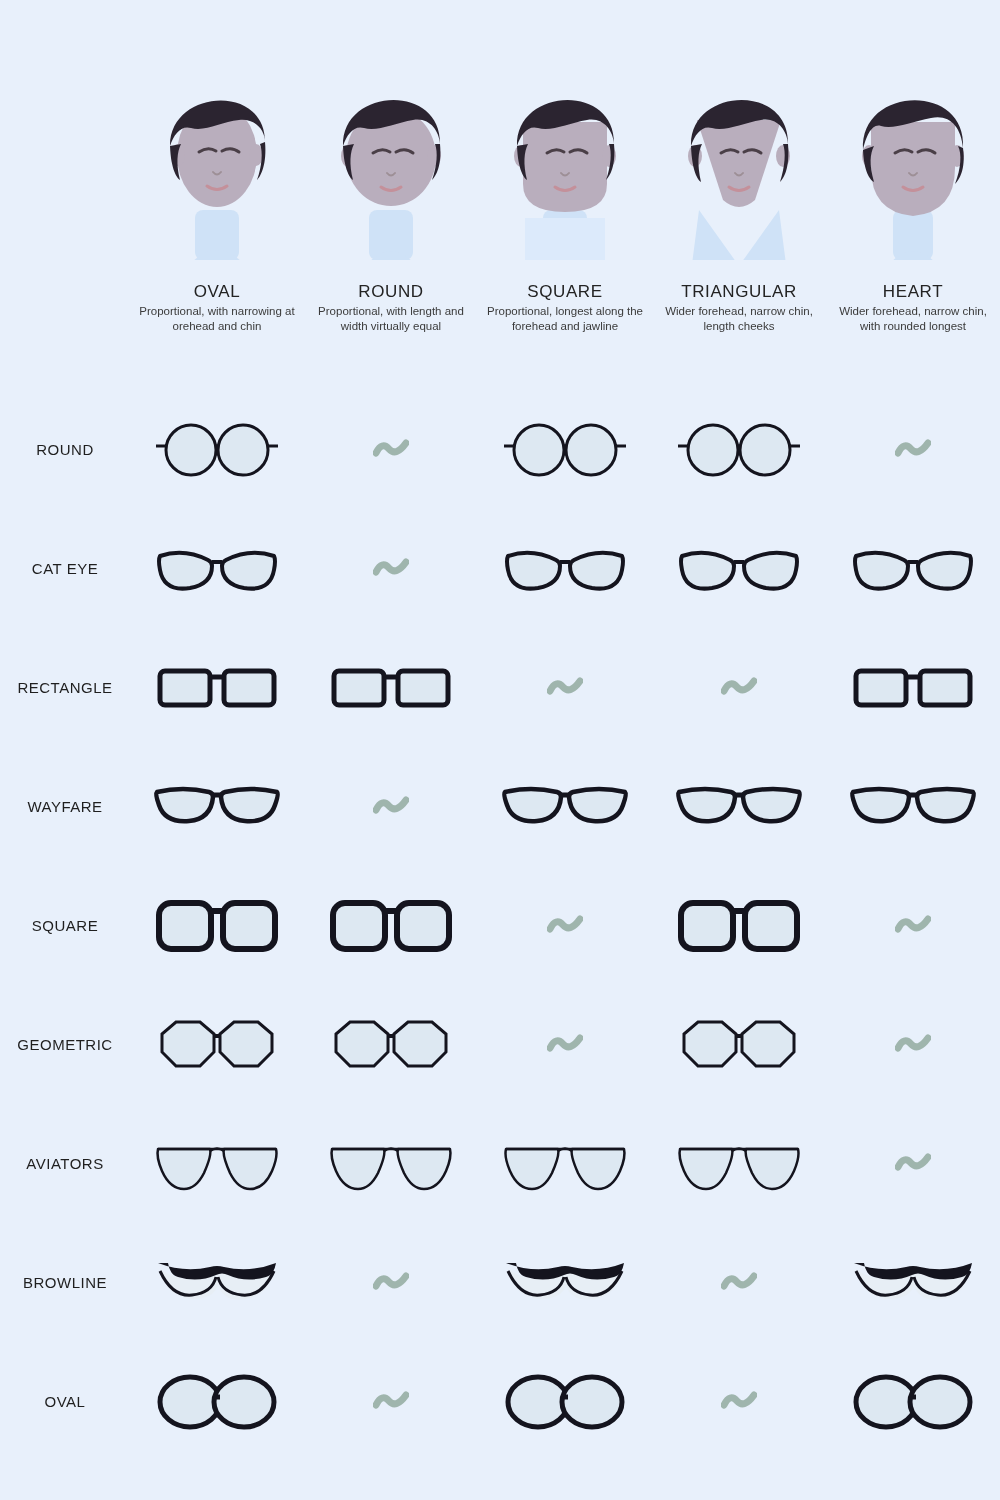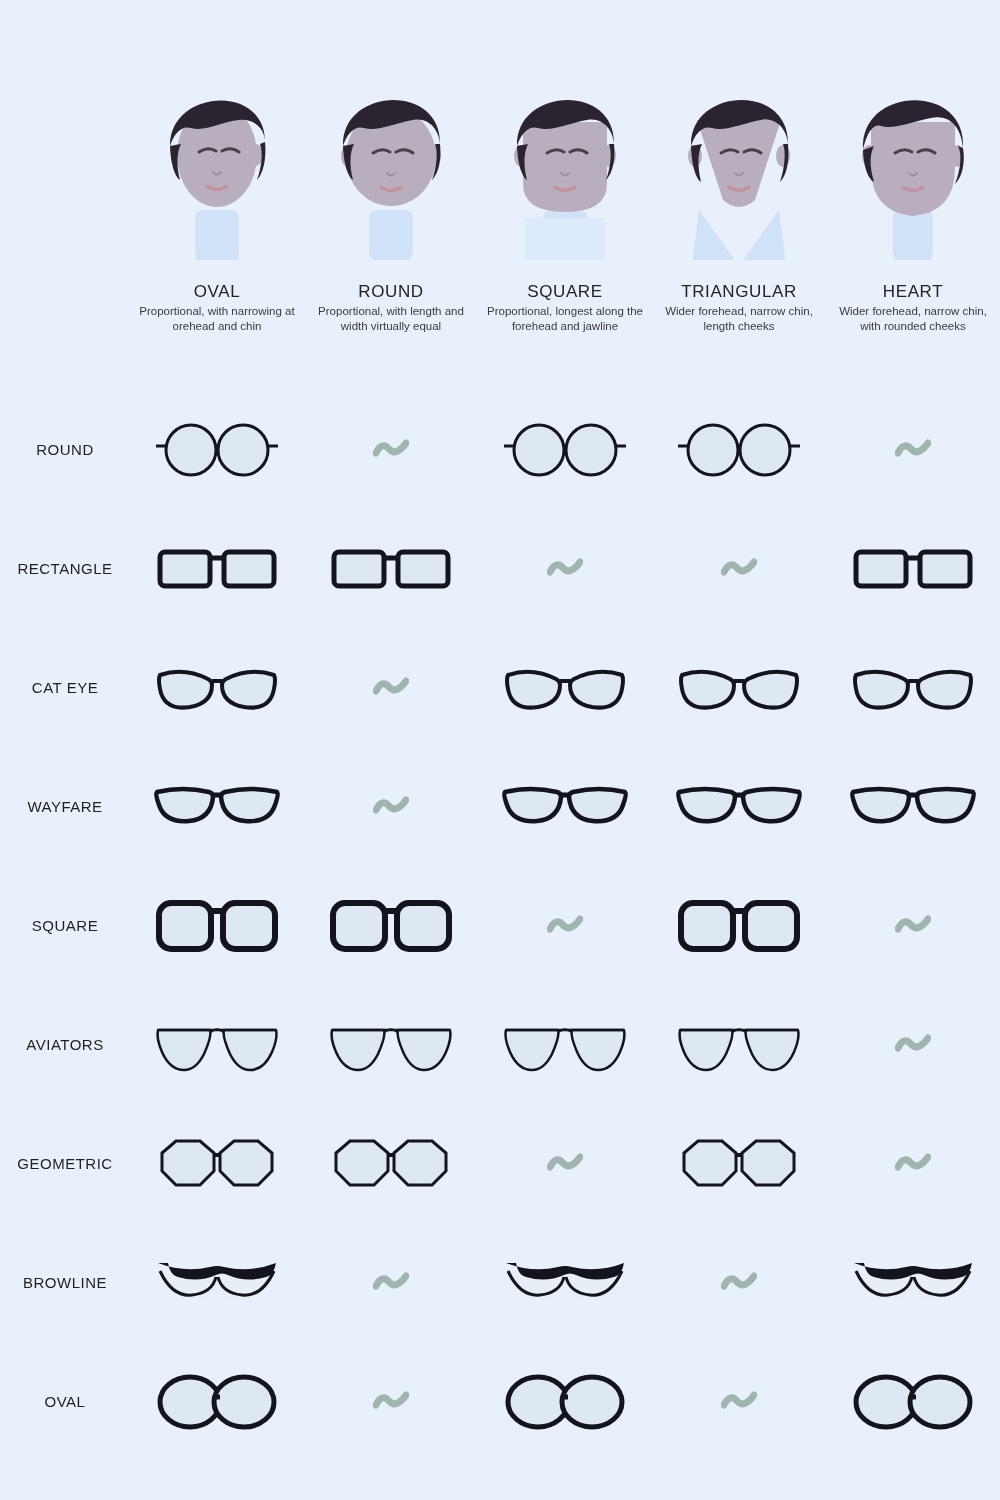--- a/index.html
+++ b/index.html
@@ -186,21 +186,21 @@
           <path d="M20 90 C16 26 124 22 120 88 C118 66 106 54 88 58 C68 62 50 70 38 66 C29 63 23 76 20 90 Z" fill="#2b2430"></path>
           <path d="M20 90 C21 112 27 120 31 122 C26 104 27 94 31 86 Z" fill="#2b2430"></path>
           <path d="M120 88 C123 110 116 120 112 124 C118 108 119 94 115 86 Z" fill="#2b2430"></path>
           <path d="M52 93 q9 -6 17 -1" stroke="#4a3f47" stroke-width="3" fill="none" stroke-linecap="round"></path>
           <path d="M75 92 q9 -5 17 1" stroke="#4a3f47" stroke-width="3" fill="none" stroke-linecap="round"></path>
           <path d="M66 113 q4 5 8 0" stroke="#9d8f96" stroke-width="2" fill="none" stroke-linecap="round"></path>
           <path d="M60 127 q10 7 20 0" stroke="#c4909a" stroke-width="3" fill="none" stroke-linecap="round"></path>
         </svg>
       </div>
       <div class="face-title">HEART</div>
-      <div class="face-desc">Wider forehead, narrow chin, with rounded cheeks</div>
+      <div class="face-desc">Wider forehead, narrow chin, with rounded longest</div>
     </div>
   </div>
 
   <div class="grid">
 
     <div class="grid-row">
       <div class="row-label">ROUND</div>
       <div class="cell">
         <svg width="130" height="62" viewBox="0 0 130 62">
           <circle cx="39" cy="31" r="25" fill="#dde8f2" stroke="#14141e" stroke-width="3"></circle>
@@ -231,20 +231,57 @@
         </svg>
       </div>
       <div class="cell">
         <svg class="squiggle" width="36" height="26" viewBox="0 0 36 26">
           <path d="M3 16 q6 -12 13 -4 q7 8 17 -6" stroke="#9fb5ad" stroke-width="7" fill="none" stroke-linecap="round"></path>
         </svg>
       </div>
     </div>
 
     <div class="grid-row">
+      <div class="row-label">CAT EYE</div>
+      <div class="cell">
+        <svg width="130" height="62" viewBox="0 0 130 62">
+          <path d="M8 18 q24 -8 48 4 q4 2 4 6 q0 18 -22 22 q-26 4 -30 -18 q-2 -10 0 -14 Z" fill="#dde8f2" stroke="#14141e" stroke-width="4" stroke-linejoin="round"></path>
+          <path d="M122 18 q-24 -8 -48 4 q-4 2 -4 6 q0 18 22 22 q26 4 30 -18 q2 -10 0 -14 Z" fill="#dde8f2" stroke="#14141e" stroke-width="4" stroke-linejoin="round"></path>
+          <path d="M60 24 h10" stroke="#14141e" stroke-width="4"></path>
+        </svg>
+      </div>
+      <div class="cell">
+        <svg class="squiggle" width="36" height="26" viewBox="0 0 36 26">
+          <path d="M3 16 q6 -12 13 -4 q7 8 17 -6" stroke="#9fb5ad" stroke-width="7" fill="none" stroke-linecap="round"></path>
+        </svg>
+      </div>
+      <div class="cell">
+        <svg width="130" height="62" viewBox="0 0 130 62">
+          <path d="M8 18 q24 -8 48 4 q4 2 4 6 q0 18 -22 22 q-26 4 -30 -18 q-2 -10 0 -14 Z" fill="#dde8f2" stroke="#14141e" stroke-width="4" stroke-linejoin="round"></path>
+          <path d="M122 18 q-24 -8 -48 4 q-4 2 -4 6 q0 18 22 22 q26 4 30 -18 q2 -10 0 -14 Z" fill="#dde8f2" stroke="#14141e" stroke-width="4" stroke-linejoin="round"></path>
+          <path d="M60 24 h10" stroke="#14141e" stroke-width="4"></path>
+        </svg>
+      </div>
+      <div class="cell">
+        <svg width="130" height="62" viewBox="0 0 130 62">
+          <path d="M8 18 q24 -8 48 4 q4 2 4 6 q0 18 -22 22 q-26 4 -30 -18 q-2 -10 0 -14 Z" fill="#dde8f2" stroke="#14141e" stroke-width="4" stroke-linejoin="round"></path>
+          <path d="M122 18 q-24 -8 -48 4 q-4 2 -4 6 q0 18 22 22 q26 4 30 -18 q2 -10 0 -14 Z" fill="#dde8f2" stroke="#14141e" stroke-width="4" stroke-linejoin="round"></path>
+          <path d="M60 24 h10" stroke="#14141e" stroke-width="4"></path>
+        </svg>
+      </div>
+      <div class="cell">
+        <svg width="130" height="62" viewBox="0 0 130 62">
+          <path d="M8 18 q24 -8 48 4 q4 2 4 6 q0 18 -22 22 q-26 4 -30 -18 q-2 -10 0 -14 Z" fill="#dde8f2" stroke="#14141e" stroke-width="4" stroke-linejoin="round"></path>
+          <path d="M122 18 q-24 -8 -48 4 q-4 2 -4 6 q0 18 22 22 q26 4 30 -18 q2 -10 0 -14 Z" fill="#dde8f2" stroke="#14141e" stroke-width="4" stroke-linejoin="round"></path>
+          <path d="M60 24 h10" stroke="#14141e" stroke-width="4"></path>
+        </svg>
+      </div>
+    </div>
+
+    <div class="grid-row">
       <div class="row-label">RECTANGLE</div>
       <div class="cell">
         <svg width="130" height="62" viewBox="0 0 130 62">
           <rect x="8" y="14" width="50" height="34" rx="5" fill="#dde8f2" stroke="#14141e" stroke-width="5"></rect>
           <rect x="72" y="14" width="50" height="34" rx="5" fill="#dde8f2" stroke="#14141e" stroke-width="5"></rect>
           <path d="M58 20 h14" stroke="#14141e" stroke-width="5"></path>
         </svg>
       </div>
       <div class="cell">
         <svg width="130" height="62" viewBox="0 0 130 62">
@@ -261,57 +298,20 @@
       <div class="cell">
         <svg class="squiggle" width="36" height="26" viewBox="0 0 36 26">
           <path d="M3 16 q6 -12 13 -4 q7 8 17 -6" stroke="#9fb5ad" stroke-width="7" fill="none" stroke-linecap="round"></path>
         </svg>
       </div>
       <div class="cell">
         <svg width="130" height="62" viewBox="0 0 130 62">
           <rect x="8" y="14" width="50" height="34" rx="5" fill="#dde8f2" stroke="#14141e" stroke-width="5"></rect>
           <rect x="72" y="14" width="50" height="34" rx="5" fill="#dde8f2" stroke="#14141e" stroke-width="5"></rect>
           <path d="M58 20 h14" stroke="#14141e" stroke-width="5"></path>
-        </svg>
-      </div>
-    </div>
-
-    <div class="grid-row">
-      <div class="row-label">CAT EYE</div>
-      <div class="cell">
-        <svg width="130" height="62" viewBox="0 0 130 62">
-          <path d="M8 18 q24 -8 48 4 q4 2 4 6 q0 18 -22 22 q-26 4 -30 -18 q-2 -10 0 -14 Z" fill="#dde8f2" stroke="#14141e" stroke-width="4" stroke-linejoin="round"></path>
-          <path d="M122 18 q-24 -8 -48 4 q-4 2 -4 6 q0 18 22 22 q26 4 30 -18 q2 -10 0 -14 Z" fill="#dde8f2" stroke="#14141e" stroke-width="4" stroke-linejoin="round"></path>
-          <path d="M60 24 h10" stroke="#14141e" stroke-width="4"></path>
-        </svg>
-      </div>
-      <div class="cell">
-        <svg class="squiggle" width="36" height="26" viewBox="0 0 36 26">
-          <path d="M3 16 q6 -12 13 -4 q7 8 17 -6" stroke="#9fb5ad" stroke-width="7" fill="none" stroke-linecap="round"></path>
-        </svg>
-      </div>
-      <div class="cell">
-        <svg width="130" height="62" viewBox="0 0 130 62">
-          <path d="M8 18 q24 -8 48 4 q4 2 4 6 q0 18 -22 22 q-26 4 -30 -18 q-2 -10 0 -14 Z" fill="#dde8f2" stroke="#14141e" stroke-width="4" stroke-linejoin="round"></path>
-          <path d="M122 18 q-24 -8 -48 4 q-4 2 -4 6 q0 18 22 22 q26 4 30 -18 q2 -10 0 -14 Z" fill="#dde8f2" stroke="#14141e" stroke-width="4" stroke-linejoin="round"></path>
-          <path d="M60 24 h10" stroke="#14141e" stroke-width="4"></path>
-        </svg>
-      </div>
-      <div class="cell">
-        <svg width="130" height="62" viewBox="0 0 130 62">
-          <path d="M8 18 q24 -8 48 4 q4 2 4 6 q0 18 -22 22 q-26 4 -30 -18 q-2 -10 0 -14 Z" fill="#dde8f2" stroke="#14141e" stroke-width="4" stroke-linejoin="round"></path>
-          <path d="M122 18 q-24 -8 -48 4 q-4 2 -4 6 q0 18 22 22 q26 4 30 -18 q2 -10 0 -14 Z" fill="#dde8f2" stroke="#14141e" stroke-width="4" stroke-linejoin="round"></path>
-          <path d="M60 24 h10" stroke="#14141e" stroke-width="4"></path>
-        </svg>
-      </div>
-      <div class="cell">
-        <svg width="130" height="62" viewBox="0 0 130 62">
-          <path d="M8 18 q24 -8 48 4 q4 2 4 6 q0 18 -22 22 q-26 4 -30 -18 q-2 -10 0 -14 Z" fill="#dde8f2" stroke="#14141e" stroke-width="4" stroke-linejoin="round"></path>
-          <path d="M122 18 q-24 -8 -48 4 q-4 2 -4 6 q0 18 22 22 q26 4 30 -18 q2 -10 0 -14 Z" fill="#dde8f2" stroke="#14141e" stroke-width="4" stroke-linejoin="round"></path>
-          <path d="M60 24 h10" stroke="#14141e" stroke-width="4"></path>
         </svg>
       </div>
     </div>
 
     <div class="grid-row">
       <div class="row-label">WAYFARE</div>
       <div class="cell">
         <svg width="132" height="62" viewBox="0 0 132 62">
           <path d="M6 16 q26 -6 52 0 q4 1 4 5 q-2 22 -24 24 q-24 2 -30 -16 q-4 -11 -2 -13 Z" fill="#dde8f2" stroke="#14141e" stroke-width="4.5" stroke-linejoin="round"></path>
           <path d="M126 16 q-26 -6 -52 0 q-4 1 -4 5 q2 22 24 24 q24 2 30 -16 q4 -11 2 -13 Z" fill="#dde8f2" stroke="#14141e" stroke-width="4.5" stroke-linejoin="round"></path>
@@ -375,20 +375,55 @@
         </svg>
       </div>
       <div class="cell">
         <svg class="squiggle" width="36" height="26" viewBox="0 0 36 26">
           <path d="M3 16 q6 -12 13 -4 q7 8 17 -6" stroke="#9fb5ad" stroke-width="7" fill="none" stroke-linecap="round"></path>
         </svg>
       </div>
     </div>
 
     <div class="grid-row">
+      <div class="row-label">GEOMETRIC</div>
+      <div class="cell">
+        <svg width="130" height="62" viewBox="0 0 130 62">
+          <path d="M24 8 h24 l14 12 v18 l-14 14 h-24 l-14 -14 v-18 Z" fill="#dde8f2" stroke="#14141e" stroke-width="3"></path>
+          <path d="M82 8 h24 l14 12 v18 l-14 14 h-24 l-14 -14 v-18 Z" fill="#dde8f2" stroke="#14141e" stroke-width="3"></path>
+          <path d="M62 22 h6" stroke="#14141e" stroke-width="4"></path>
+        </svg>
+      </div>
+      <div class="cell">
+        <svg width="130" height="62" viewBox="0 0 130 62">
+          <path d="M24 8 h24 l14 12 v18 l-14 14 h-24 l-14 -14 v-18 Z" fill="#dde8f2" stroke="#14141e" stroke-width="3"></path>
+          <path d="M82 8 h24 l14 12 v18 l-14 14 h-24 l-14 -14 v-18 Z" fill="#dde8f2" stroke="#14141e" stroke-width="3"></path>
+          <path d="M62 22 h6" stroke="#14141e" stroke-width="4"></path>
+        </svg>
+      </div>
+      <div class="cell">
+        <svg class="squiggle" width="36" height="26" viewBox="0 0 36 26">
+          <path d="M3 16 q6 -12 13 -4 q7 8 17 -6" stroke="#9fb5ad" stroke-width="7" fill="none" stroke-linecap="round"></path>
+        </svg>
+      </div>
+      <div class="cell">
+        <svg width="130" height="62" viewBox="0 0 130 62">
+          <path d="M24 8 h24 l14 12 v18 l-14 14 h-24 l-14 -14 v-18 Z" fill="#dde8f2" stroke="#14141e" stroke-width="3"></path>
+          <path d="M82 8 h24 l14 12 v18 l-14 14 h-24 l-14 -14 v-18 Z" fill="#dde8f2" stroke="#14141e" stroke-width="3"></path>
+          <path d="M62 22 h6" stroke="#14141e" stroke-width="4"></path>
+        </svg>
+      </div>
+      <div class="cell">
+        <svg class="squiggle" width="36" height="26" viewBox="0 0 36 26">
+          <path d="M3 16 q6 -12 13 -4 q7 8 17 -6" stroke="#9fb5ad" stroke-width="7" fill="none" stroke-linecap="round"></path>
+        </svg>
+      </div>
+    </div>
+
+    <div class="grid-row">
       <div class="row-label">AVIATORS</div>
       <div class="cell">
         <svg width="130" height="62" viewBox="0 0 130 62">
           <path d="M6 16 h52 q2 6 -6 24 q-8 16 -20 16 q-14 0 -22 -18 q-6 -14 -4 -22 Z" fill="#dde8f2" stroke="#14141e" stroke-width="2.5" stroke-linejoin="round"></path>
           <path d="M124 16 h-52 q-2 6 6 24 q8 16 20 16 q14 0 22 -18 q6 -14 4 -22 Z" fill="#dde8f2" stroke="#14141e" stroke-width="2.5" stroke-linejoin="round"></path>
           <path d="M58 18 q7 -5 14 0" stroke="#14141e" stroke-width="2.5" fill="none"></path>
           <path d="M6 16 h118" stroke="#14141e" stroke-width="2.5"></path>
         </svg>
       </div>
       <div class="cell">
@@ -406,55 +441,20 @@
           <path d="M58 18 q7 -5 14 0" stroke="#14141e" stroke-width="2.5" fill="none"></path>
           <path d="M6 16 h118" stroke="#14141e" stroke-width="2.5"></path>
         </svg>
       </div>
       <div class="cell">
         <svg width="130" height="62" viewBox="0 0 130 62">
           <path d="M6 16 h52 q2 6 -6 24 q-8 16 -20 16 q-14 0 -22 -18 q-6 -14 -4 -22 Z" fill="#dde8f2" stroke="#14141e" stroke-width="2.5" stroke-linejoin="round"></path>
           <path d="M124 16 h-52 q-2 6 6 24 q8 16 20 16 q14 0 22 -18 q6 -14 4 -22 Z" fill="#dde8f2" stroke="#14141e" stroke-width="2.5" stroke-linejoin="round"></path>
           <path d="M58 18 q7 -5 14 0" stroke="#14141e" stroke-width="2.5" fill="none"></path>
           <path d="M6 16 h118" stroke="#14141e" stroke-width="2.5"></path>
-        </svg>
-      </div>
-      <div class="cell">
-        <svg class="squiggle" width="36" height="26" viewBox="0 0 36 26">
-          <path d="M3 16 q6 -12 13 -4 q7 8 17 -6" stroke="#9fb5ad" stroke-width="7" fill="none" stroke-linecap="round"></path>
-        </svg>
-      </div>
-    </div>
-
-    <div class="grid-row">
-      <div class="row-label">GEOMETRIC</div>
-      <div class="cell">
-        <svg width="130" height="62" viewBox="0 0 130 62">
-          <path d="M24 8 h24 l14 12 v18 l-14 14 h-24 l-14 -14 v-18 Z" fill="#dde8f2" stroke="#14141e" stroke-width="3"></path>
-          <path d="M82 8 h24 l14 12 v18 l-14 14 h-24 l-14 -14 v-18 Z" fill="#dde8f2" stroke="#14141e" stroke-width="3"></path>
-          <path d="M62 22 h6" stroke="#14141e" stroke-width="4"></path>
-        </svg>
-      </div>
-      <div class="cell">
-        <svg width="130" height="62" viewBox="0 0 130 62">
-          <path d="M24 8 h24 l14 12 v18 l-14 14 h-24 l-14 -14 v-18 Z" fill="#dde8f2" stroke="#14141e" stroke-width="3"></path>
-          <path d="M82 8 h24 l14 12 v18 l-14 14 h-24 l-14 -14 v-18 Z" fill="#dde8f2" stroke="#14141e" stroke-width="3"></path>
-          <path d="M62 22 h6" stroke="#14141e" stroke-width="4"></path>
-        </svg>
-      </div>
-      <div class="cell">
-        <svg class="squiggle" width="36" height="26" viewBox="0 0 36 26">
-          <path d="M3 16 q6 -12 13 -4 q7 8 17 -6" stroke="#9fb5ad" stroke-width="7" fill="none" stroke-linecap="round"></path>
-        </svg>
-      </div>
-      <div class="cell">
-        <svg width="130" height="62" viewBox="0 0 130 62">
-          <path d="M24 8 h24 l14 12 v18 l-14 14 h-24 l-14 -14 v-18 Z" fill="#dde8f2" stroke="#14141e" stroke-width="3"></path>
-          <path d="M82 8 h24 l14 12 v18 l-14 14 h-24 l-14 -14 v-18 Z" fill="#dde8f2" stroke="#14141e" stroke-width="3"></path>
-          <path d="M62 22 h6" stroke="#14141e" stroke-width="4"></path>
         </svg>
       </div>
       <div class="cell">
         <svg class="squiggle" width="36" height="26" viewBox="0 0 36 26">
           <path d="M3 16 q6 -12 13 -4 q7 8 17 -6" stroke="#9fb5ad" stroke-width="7" fill="none" stroke-linecap="round"></path>
         </svg>
       </div>
     </div>
 
     <div class="grid-row">

